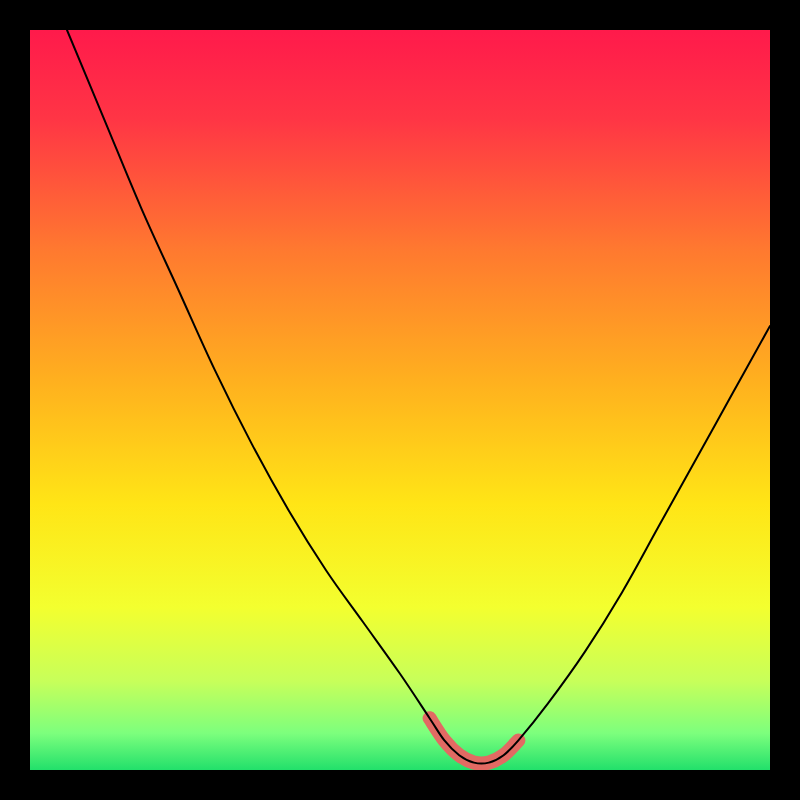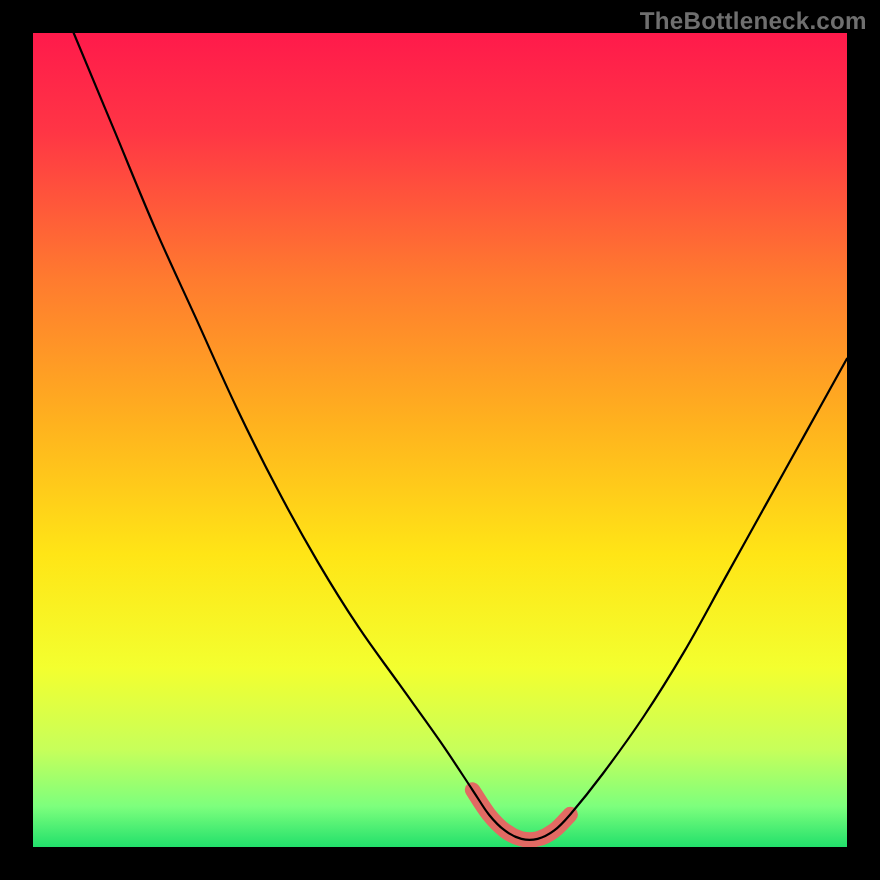--- a/index.html
+++ b/index.html
@@ -56,14 +56,13 @@
             <stop offset="95%" stop-color="#7dff7d"></stop>
             <stop offset="100%" stop-color="#22e06b"></stop>
           </linearGradient>
         </defs>
         <rect x="0" y="0" width="740" height="740" fill="url(#bg-grad)"></rect>
         <path d="M 399.6 688.2 C 402.264 692.196, 409.07200000000006 703.74, 414.40000000000003 710.4 C 419.728 717.06, 423.872 721.2040000000001, 429.2 725.2 C 434.52799999999996 729.196, 438.67199999999997 731.268, 444 732.6 C 449.32800000000003 733.932, 453.472 733.932, 458.8 732.6 C 464.12800000000004 731.268, 468.272 729.196, 473.6 725.2 C 478.92800000000005 721.2040000000001, 485.73600000000005 713.064, 488.40000000000003 710.4" fill="none" stroke="#e26a63" stroke-width="14" stroke-linecap="round" stroke-linejoin="round"></path>
         <path d="M 37 0 C 43.66 15.983999999999991, 60.68 56.83199999999995, 74 88.79999999999995 C 87.32 120.76799999999996, 97.68 146.96400000000003, 111 177.60000000000002 C 124.32 208.23600000000002, 134.68 229.696, 148 259 C 161.32 288.304, 171.68 312.428, 185 340.4 C 198.32 368.37199999999996, 208.68 389.092, 222 414.4 C 235.32 439.70799999999997, 245.68 458.356, 259 481 C 272.32 503.644, 282.68 520.22, 296 540.2 C 309.32 560.1800000000001, 319.68 573.352, 333 592 C 346.32 610.648, 358.012 626.4839999999999, 370 643.8 C 381.988 661.116, 391.608 676.212, 399.6 688.2 C 407.59200000000004 700.1880000000001, 409.07200000000006 703.74, 414.40000000000003 710.4 C 419.728 717.06, 423.872 721.2040000000001, 429.2 725.2 C 434.52799999999996 729.196, 438.67199999999997 731.268, 444 732.6 C 449.32800000000003 733.932, 453.472 733.932, 458.8 732.6 C 464.12800000000004 731.268, 468.272 729.196, 473.6 725.2 C 478.92800000000005 721.2040000000001, 480.408 719.7239999999999, 488.40000000000003 710.4 C 496.39200000000005 701.076, 506.012 689.384, 518 673.4 C 529.9879999999999 657.4159999999999, 541.68 641.58, 555 621.6 C 568.32 601.62, 578.68 585.044, 592 562.4 C 605.32 539.756, 615.68 519.776, 629 495.79999999999995 C 642.32 471.82399999999996, 652.68 453.176, 666 429.2 C 679.32 405.224, 689.68 386.57599999999996, 703 362.59999999999997 C 716.32 338.62399999999997, 733.34 307.988, 740 296" fill="none" stroke="#000000" stroke-width="2" stroke-linecap="round"></path>
       </svg>
   </div>
 
-  <div class="watermark">TheBottleneck.com</div>
 </div>
 
 </body></html>

